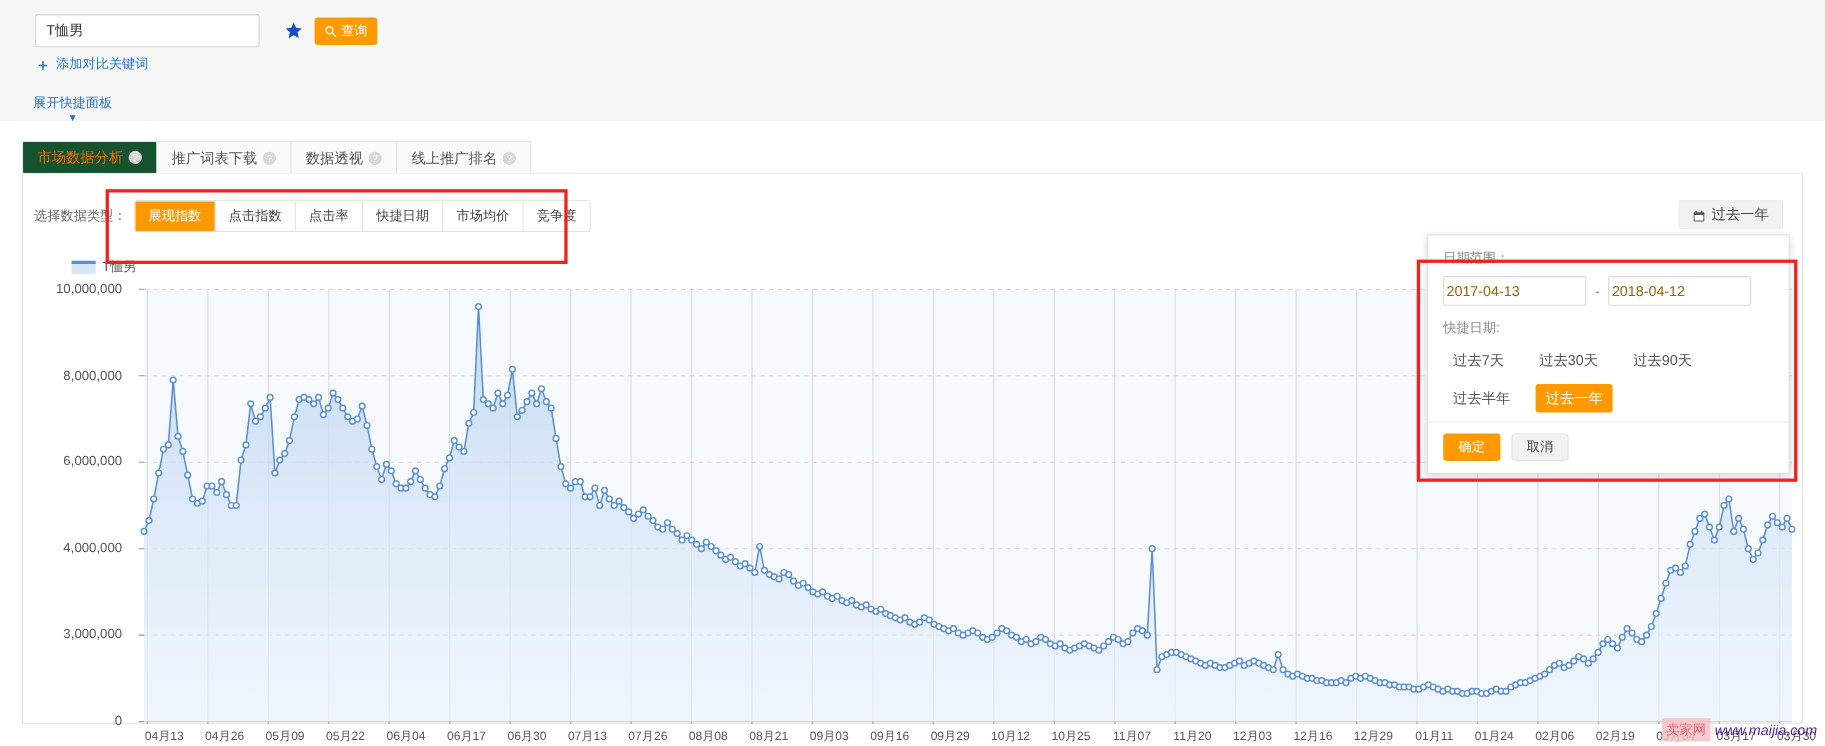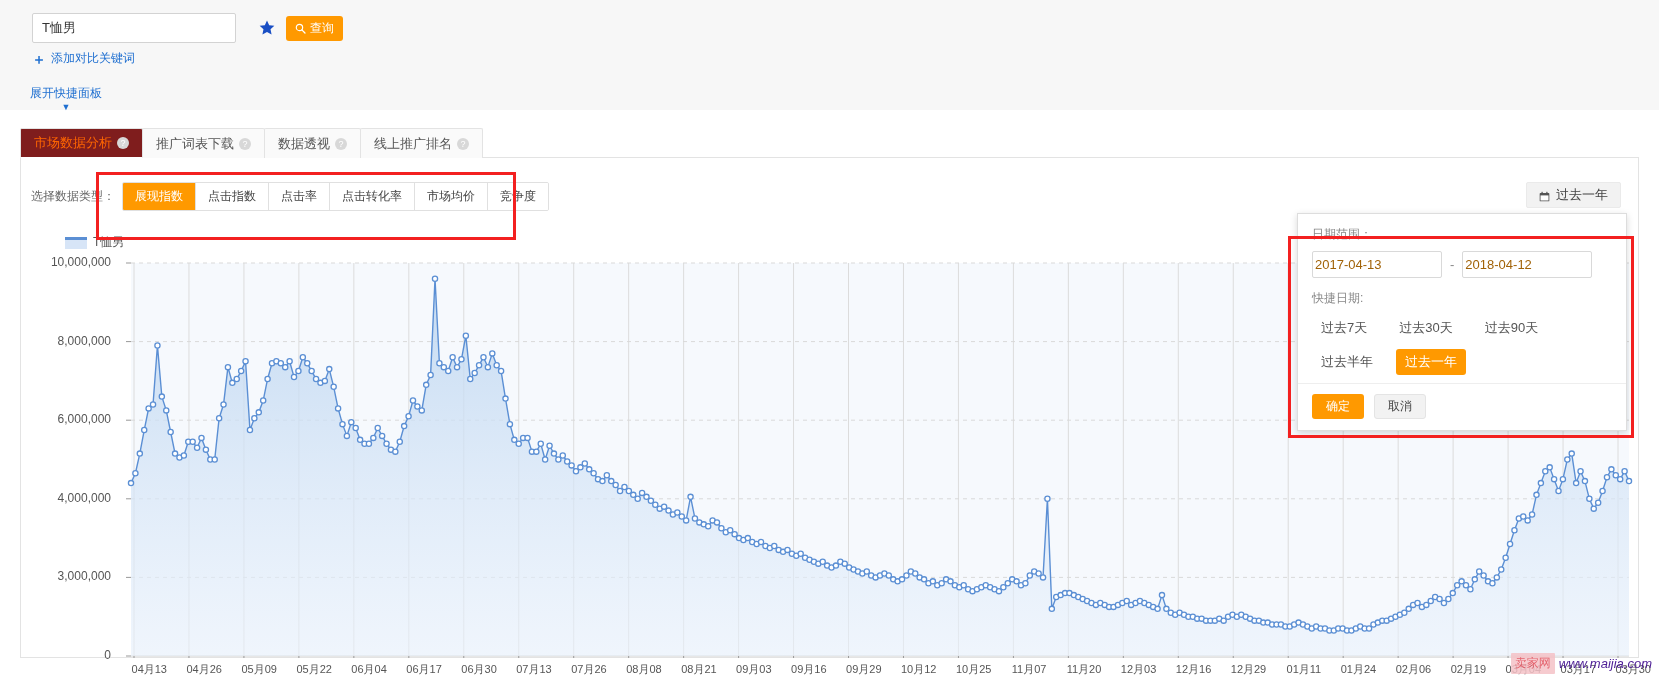--- a/index.html
+++ b/index.html
@@ -38,21 +38,21 @@
   .caret-down { font-size:9px; line-height:1; }
 
   
   .tabbar { position:absolute; left:20px; top:128px; height:30px; display:flex; align-items:flex-end; }
   .tab {
     height:30px; padding:0 13px; display:flex; align-items:center; gap:5px;
     border:1px solid #e3e3e3; border-bottom:none; background:#fafafa;
     font-size:13px; color:#555; cursor:pointer; margin-right:-1px;
     border-radius:2px 2px 0 0;
   }
-  .tab.active { background:#7f1d1d; color:#f60; border-bottom:1px solid #fff; position:relative; z-index:3; }
+  .tab.active { background:#14532d; color:#f60; border-bottom:1px solid #fff; position:relative; z-index:3; }
   .q-mark {
     display:inline-block; width:12px; height:12px; border-radius:50%;
     background:#d8d8d8; color:#fff; font-size:9px; line-height:12px; text-align:center;
   }
   .tab-underline { position:absolute; left:20px; top:157px; width:1619px; height:1px; background:#e3e3e3; }
 
   
   .card { position:absolute; left:20px; top:158px; width:1619px; height:500px; background:#fff;
           border:1px solid #e3e3e3; border-top:none; }
 
@@ -169,21 +169,21 @@
     </div>
 
   <div class="card">
 
     <div class="dtype-row">
       <span class="dtype-label">选择数据类型：</span>
       <div class="dtype-group" id="dtype-group">
           <div class="dtype-btn active">展现指数</div>
           <div class="dtype-btn">点击指数</div>
           <div class="dtype-btn">点击率</div>
-          <div class="dtype-btn">点击转化率</div>
+          <div class="dtype-btn">快捷日期</div>
           <div class="dtype-btn">市场均价</div>
           <div class="dtype-btn">竞争度</div>
         </div>
     </div>
 
     <div class="range-btn">
       <span class="cal-icon">
         <svg width="11" height="11" viewBox="0 0 16 16">
             <rect x="1" y="3" width="14" height="12" rx="1" fill="#555"></rect>
             <rect x="2.2" y="6.4" width="11.6" height="7.4" fill="#fff"></rect>

